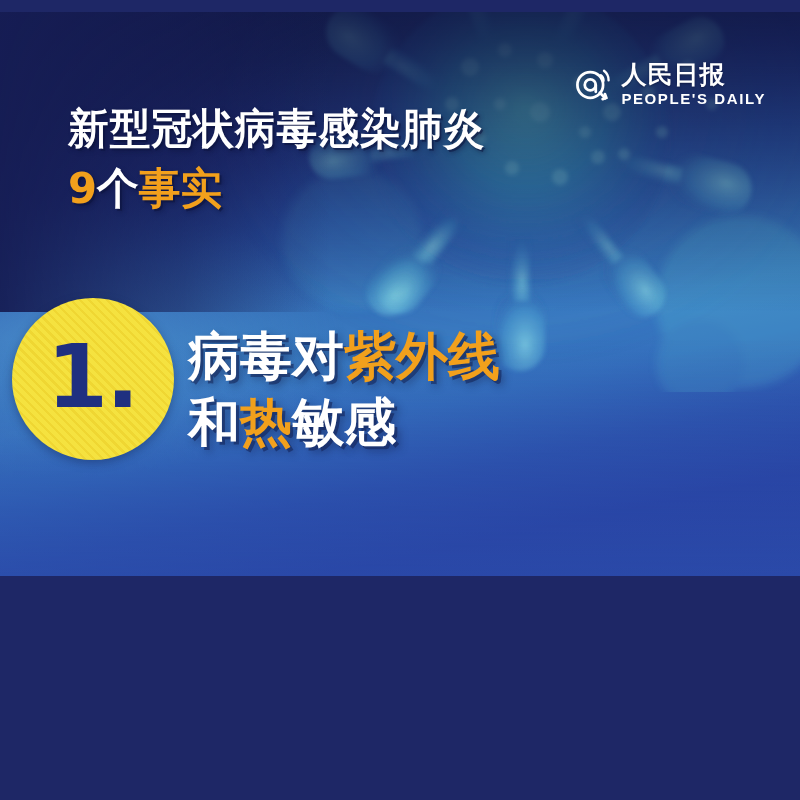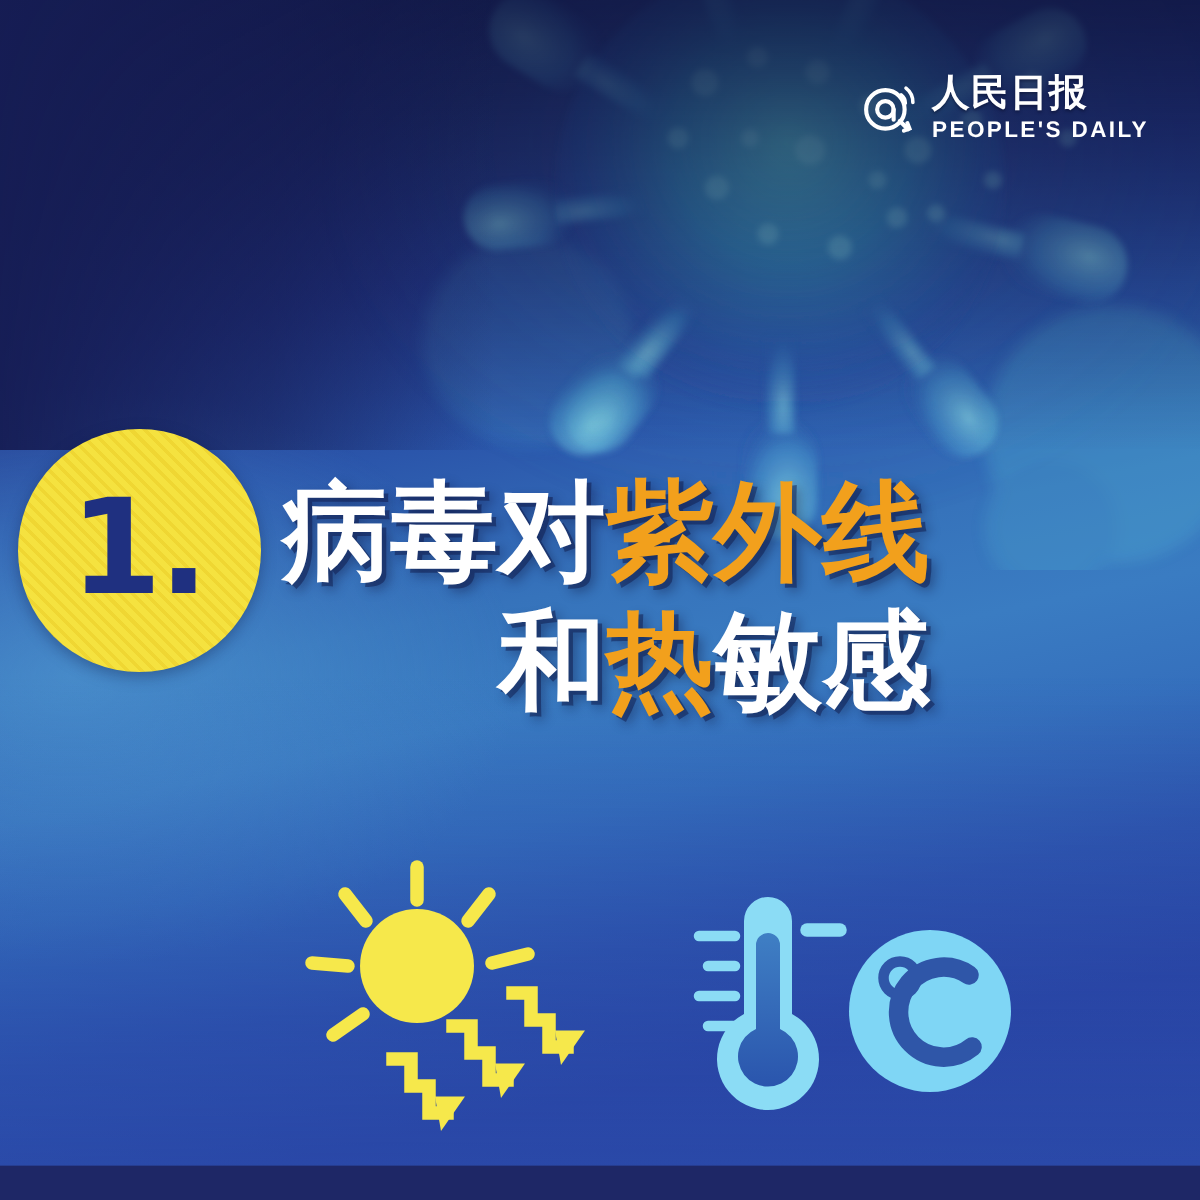--- a/index.html
+++ b/index.html
@@ -5,33 +5,34 @@
 <style>
   html,body{margin:0;padding:0;}
   body{
     width:800px;height:800px;overflow:hidden;
     font-family:"Liberation Sans","DejaVu Sans",sans-serif;
     background:#1e2766;
   }
 
   
   .stage{
-    position:relative;width:800px;height:777px;overflow:hidden;
+    position:relative;width:800px;height:564px;overflow:hidden;
     background:
       linear-gradient(168deg,
         #1d2566 0%,
         #1d2a6e 14%,
         #23388c 26%,
         #2b56ab 38%,
         #3673bb 50%,
         #3a7cc2 58%,
         #3570bd 66%,
         #2e56ae 76%,
         #2a46a4 86%,
         #2c49a6 100%);
+    margin-top: 12px;
   }
   
   .wash-left{
     position:absolute;inset:0;
     background:radial-gradient(ellipse 60% 40% at 6% 58%, rgba(86,160,214,.55) 0%, rgba(86,160,214,0) 62%);
     pointer-events:none;
   }
   .wash-bottom{
     position:absolute;inset:0;
     background:linear-gradient(to bottom, rgba(30,39,102,0) 58%, rgba(40,70,168,.45) 88%, rgba(42,74,170,.6) 100%);
@@ -103,28 +104,28 @@
   }
   .badge-num{
     color:#1F3080;font-size:88px;font-weight:bold;line-height:1;
     font-family:"DejaVu Sans","Liberation Sans",sans-serif;
     letter-spacing:-2px;margin-top:-4px;margin-left:-2px;
   }
 
   
   .headline{position:absolute;left:188px;top:318px;}
   .hl-row{
-    font-size:72px;font-weight:bold;line-height:1.0;white-space:nowrap;
+    font-size:52px;font-weight:bold;line-height:1.0;white-space:nowrap;
     font-family:"DejaVu Sans","Liberation Sans",sans-serif;
     letter-spacing:0px;
     text-shadow:
       3px 3px 0 rgba(16,26,74,.5),
       5px 5px 8px rgba(10,16,54,.4);
   }
-  .hl-row + .hl-row{margin-top:14px;text-align:right;}
+  .hl-row + .hl-row{margin-top:14px;}
 
   
   .icon-sun{position:absolute;left:186px;top:556px;width:230px;height:230px;}
   .icon-thermo{position:absolute;left:450px;top:586px;width:240px;height:170px;}
 </style>
 </head>
 <body>
 
 <div class="stage">
 
@@ -251,20 +252,26 @@
         <path d="M32.5 14.5 a7.5 7.5 0 0 1 3 6"></path>
         <path d="M36 9.5 a13 13 0 0 1 5 10.5"></path>
       </g>
     </svg>
     <div class="logo-words">
       <span class="logo-cn">人民日报</span>
       <span class="logo-en">PEOPLE'S DAILY</span>
     </div>
   </div>
 
+  <div class="title-block">
+    <div class="title-main">新型冠状病毒感染肺炎</div>
+    <div class="title-sub">
+      <span class="o">9</span><span class="w">个</span><span class="o">事实</span>
+    </div>
+  </div>
 
   <div class="badge">
     <span class="badge-num">1.</span>
   </div>
 
   <div class="headline">
     <div class="hl-row">
       <span class="w">病毒对</span><span class="o">紫外线</span>
     </div>
     <div class="hl-row">

